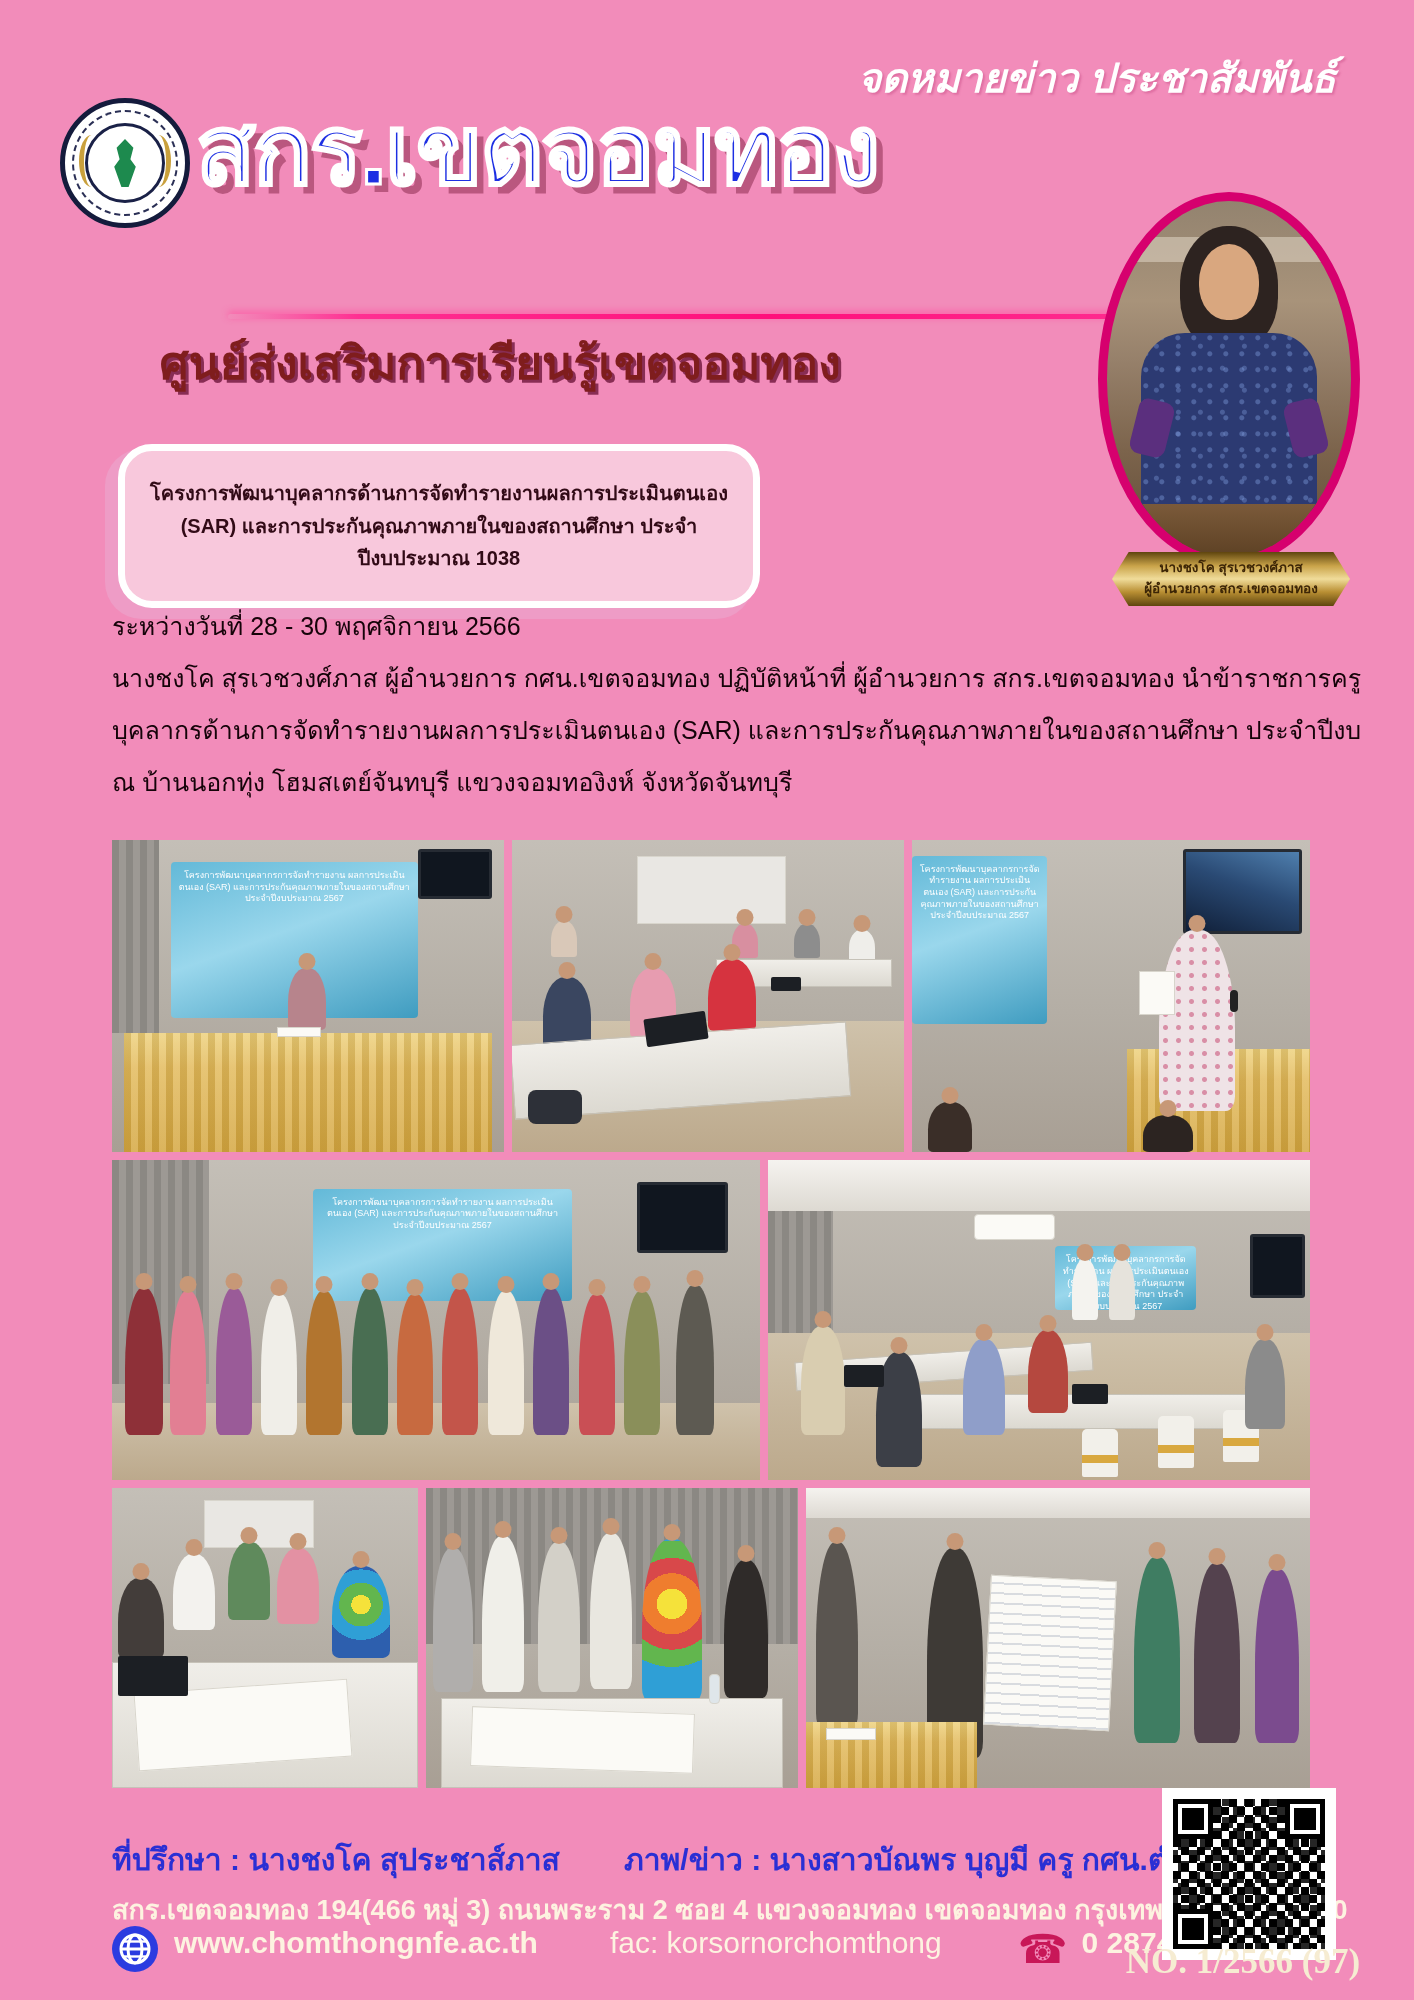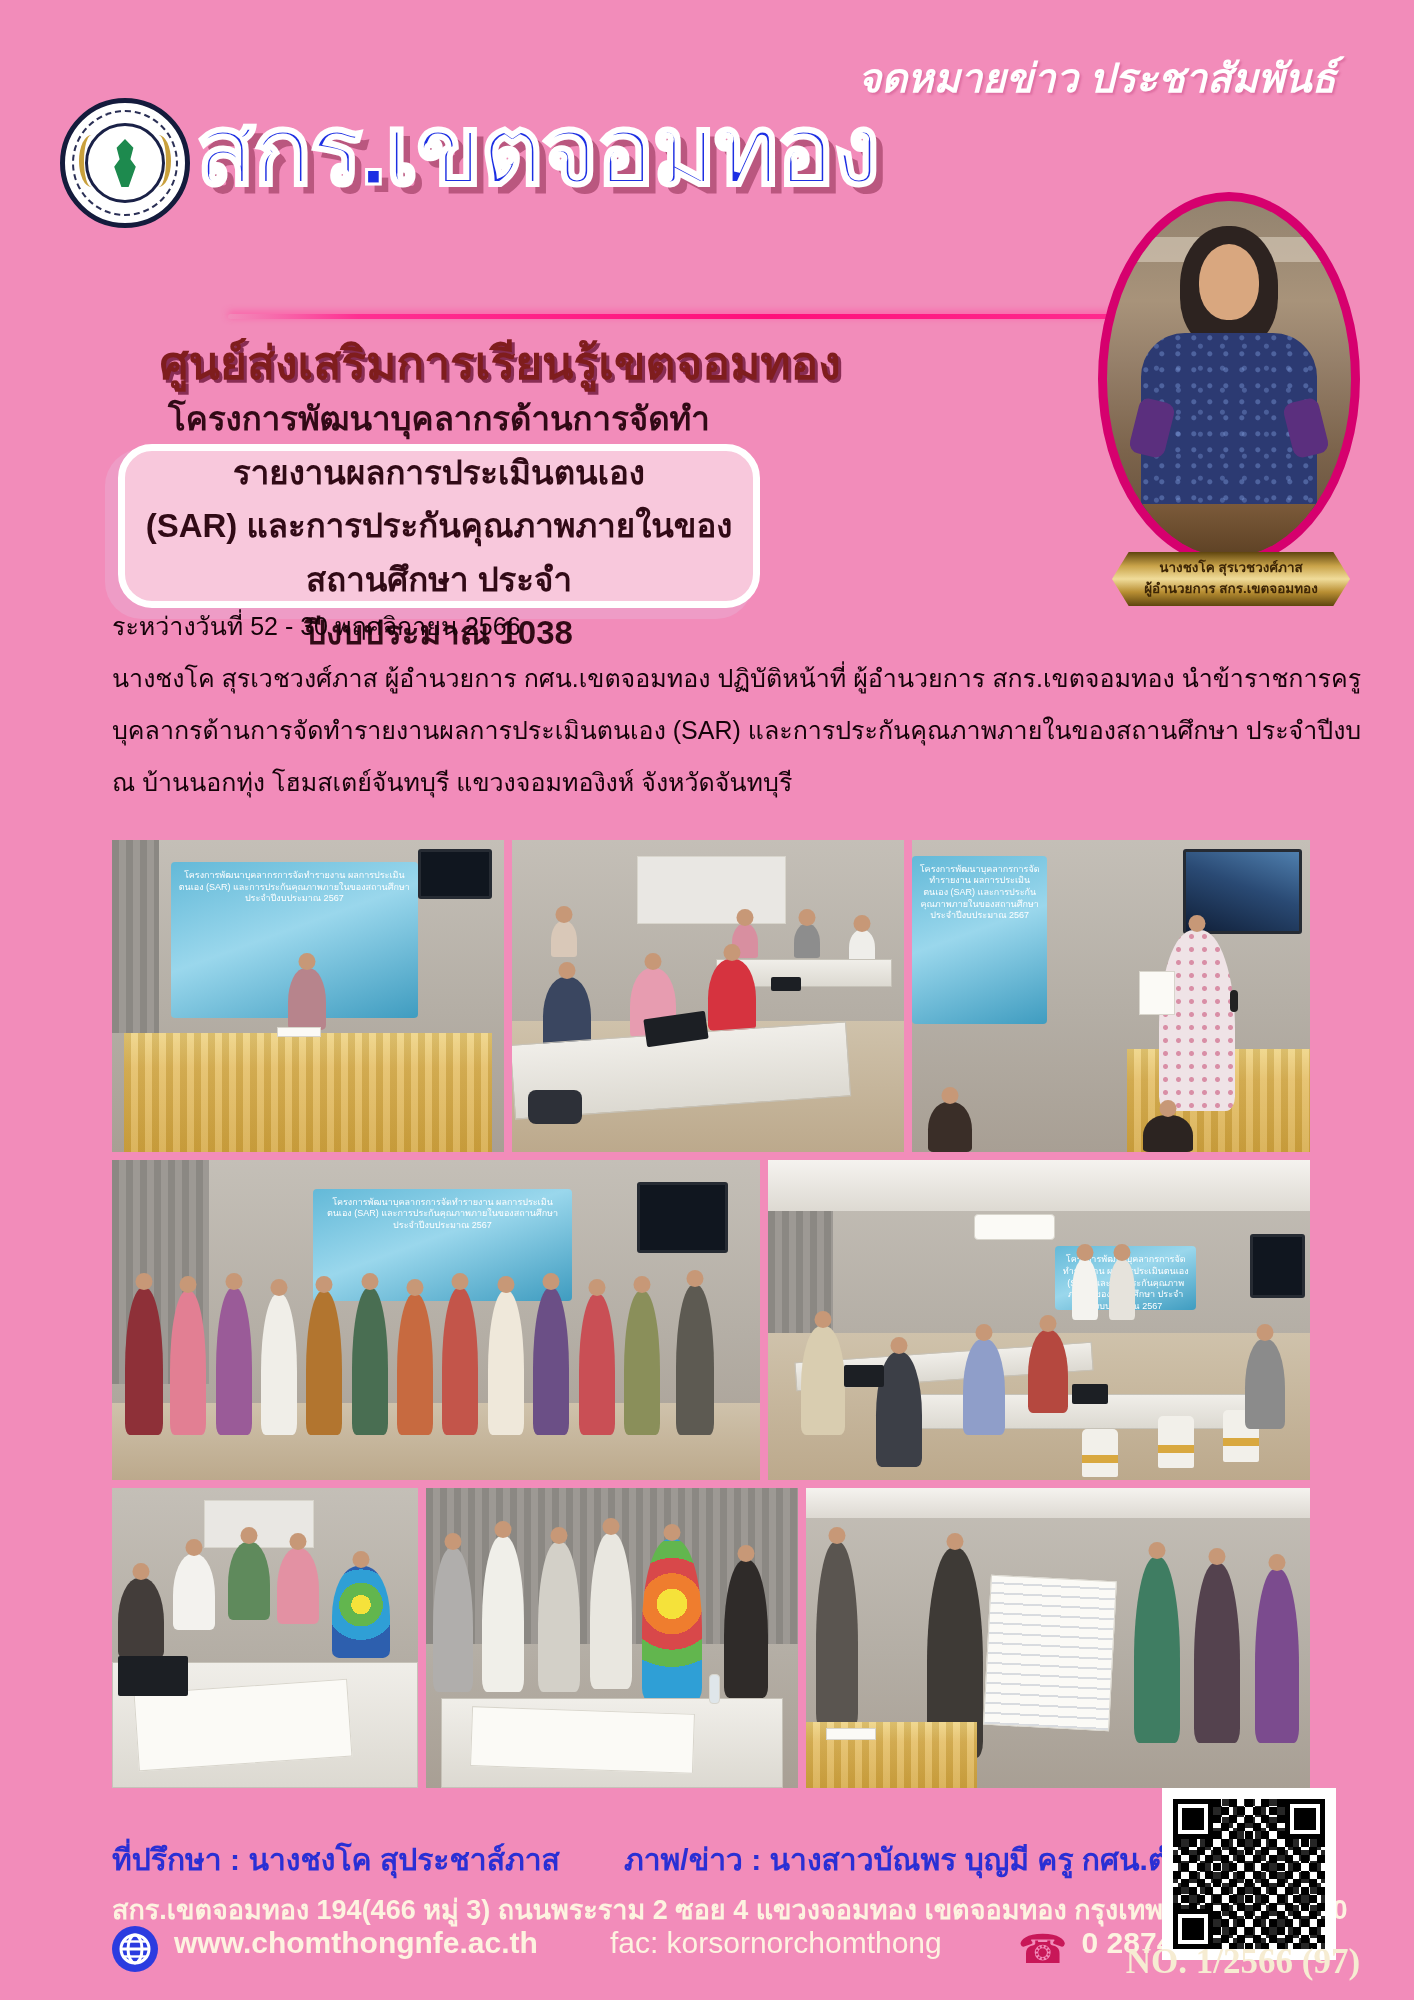--- a/index.html
+++ b/index.html
@@ -29,21 +29,21 @@
     background:linear-gradient(90deg,rgba(255,47,146,0),#ff2f92 12%,#ff0f7b 50%,#ff2f92 88%,rgba(255,47,146,0));
     box-shadow:0 -2px 7px rgba(255,80,160,.9);}
   .subtitle{left:150px;top:326px;width:700px;text-align:center;font-size:46px;font-weight:800;
     color:#7f1d1d;text-shadow:3px 3px 0 rgba(118,28,66,.85);white-space:nowrap;}
 
   
   .project-box{left:118px;top:444px;width:628px;height:150px;background:#f8c8dc;
     border:7px solid #ffffff;border-radius:34px;
     box-shadow:-10px 8px 0 3px #ee9cc6;
     display:flex;flex-direction:column;justify-content:center;align-items:center;
-    text-align:center;color:#310a16;font-weight:700;font-size:33px;line-height:1.62;}
+    text-align:center;color:#310a16;font-weight:700;font-size:20px;line-height:1.62;}
 
   
   .portrait{left:1098px;top:192px;width:244px;height:356px;border-radius:50%;
     border:9px solid #d6006e;overflow:hidden;
     background:linear-gradient(180deg,#93836f 0%,#a8937a 28%,#96806a 45%,#7c644c 70%,#5f4a36 100%);}
   .portrait div{position:absolute;}
   .pt-shelf{left:0;top:10%;width:100%;height:7%;background:rgba(224,214,196,.55);}
   .pt-hair{left:50%;top:7%;transform:translateX(-50%);width:98px;height:124px;
     border-radius:48% 48% 42% 42%;background:#2d2320;}
   .pt-face{left:50%;top:12%;transform:translateX(-50%);width:60px;height:76px;
@@ -144,21 +144,21 @@
   <div class="pt-sleeve l"></div>
   <div class="pt-sleeve r"></div>
   <div class="pt-table"></div>
 </div>
 <div class="abs name-plate">
   <span>นางชงโค สุรเวชวงศ์ภาส</span>
   <span>ผู้อำนวยการ สกร.เขตจอมทอง</span>
 </div>
 
 <div class="abs body-text">
-  <div>ระหว่างวันที่ 52 - 30 พฤศจิกายน 2566</div>
+  <div>ระหว่างวันที่ 28 - 30 พฤศจิกายน 2566</div>
   <div>นางชงโค สุรเวชวงศ์ภาส ผู้อำนวยการ กศน.เขตจอมทอง ปฏิบัติหน้าที่ ผู้อำนวยการ สกร.เขตจอมทอง นำข้าราชการครู และคณะครูกศน. จัดโครงการพัฒนา</div>
   <div>บุคลากรด้านการจัดทำรายงานผลการประเมินตนเอง (SAR) และการประกันคุณภาพภายในของสถานศึกษา ประจำปีงบประมาณ 2567</div>
   <div>ณ บ้านนอกทุ่ง โฮมสเตย์จันทบุรี แขวงจอมทองิงห์ จังหวัดจันทบุรี</div>
 </div>
 
 <div class="photo" style="left:112px;top:840px;width:392px;height:312px">
   <div class="curtain" style="left:0;top:0;width:12%;height:62%"></div>
   <div class="tv" style="right:3%;top:3%;width:19%;height:16%"></div>
   <div class="banner" style="left:15%;top:7%;width:63%;height:50%">โครงการพัฒนาบุคลากรการจัดทำรายงาน ผลการประเมินตนเอง (SAR) และการประกันคุณภาพภายในของสถานศึกษา ประจำปีงบประมาณ 2567</div>
   <i class="person" style="left:45%;top:41%;width:38px;height:62px;background:#b7848c"></i>

